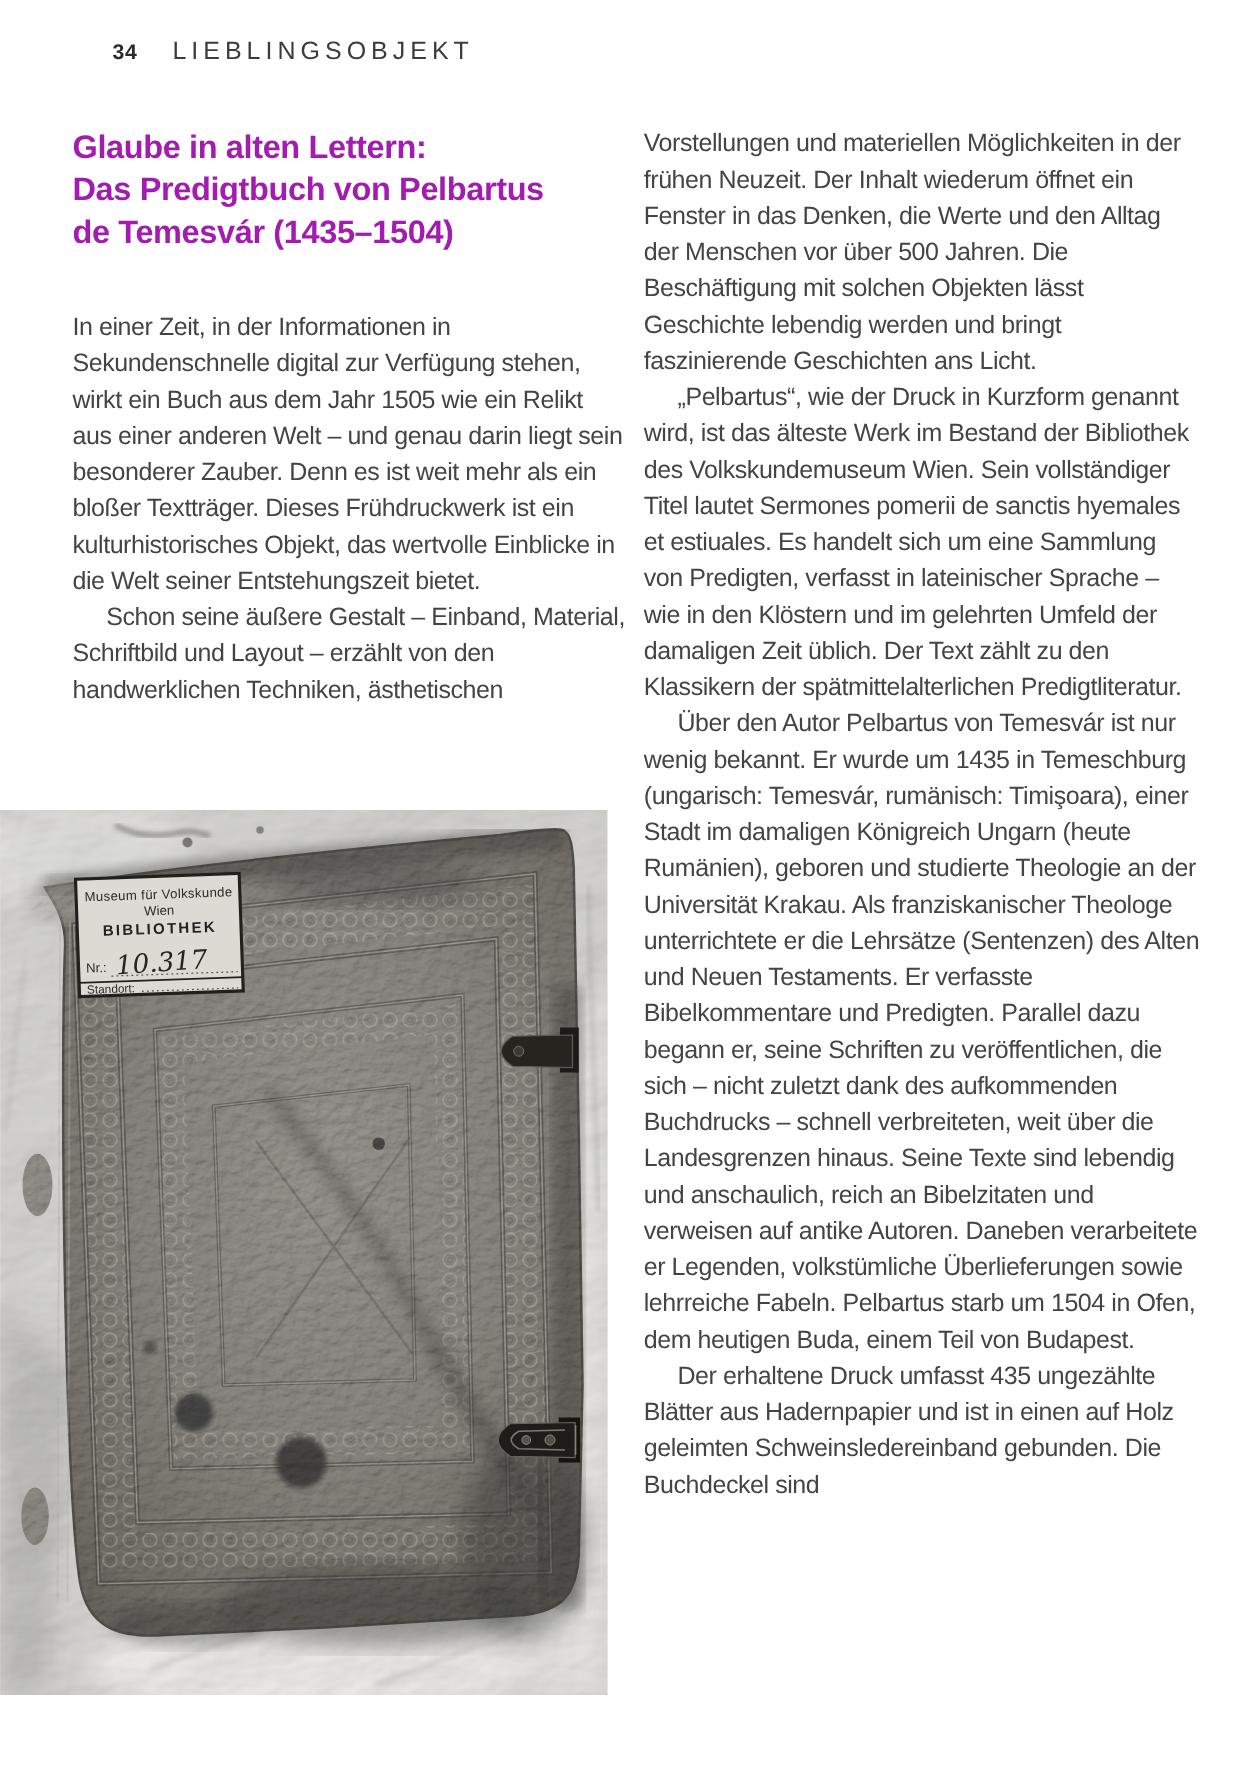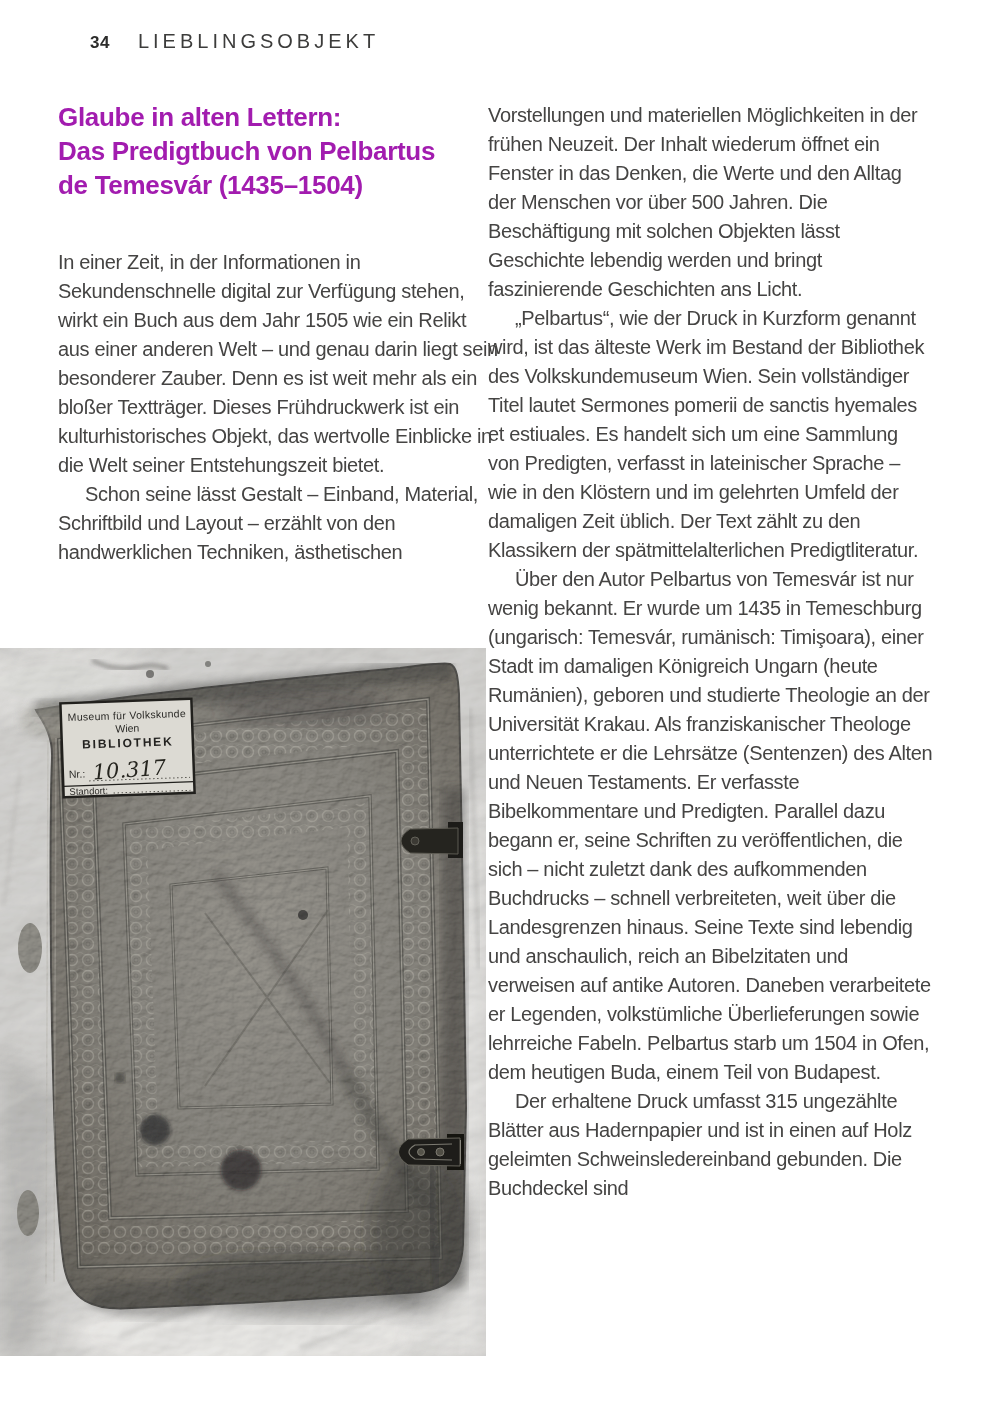--- a/index.html
+++ b/index.html
@@ -4,21 +4,21 @@
 <style>
   html,body{margin:0;padding:0;background:#ffffff;}
   .page{
     position:relative;width:1000px;height:1419px;background:#ffffff;overflow:hidden;
     font-family:"Liberation Sans", sans-serif;color:#454443;
   }
   .page-header{position:absolute;left:58px;top:30px;display:flex;align-items:baseline;margin-left:32px;}
   .page-number{font-size:17px;font-weight:700;color:#2c2c2b;letter-spacing:.5px;}
   .section-label{margin-left:28px;font-size:20px;color:#3c3c3b;letter-spacing:4px;font-weight:400;}
   .col-left{position:absolute;left:58px;top:100px;width:442px;}
-  .col-right{position:absolute;left:488px;top:101px;width:446px;}
+  .col-right{position:absolute;left:515px;top:101px;width:446px;}
   .article-title{
     margin:0 0 46px 0;font-size:26px;line-height:34px;font-weight:700;color:#a21caf;
     letter-spacing:-.3px;white-space:pre-line;
   }
   p.body{margin:0;font-size:20px;line-height:29px;letter-spacing:-.35px;color:#454443;text-align:left;}
   p.body.indent{text-indent:27px;}
   figure.book-photo{position:absolute;left:0;top:648px;width:486px;height:708px;margin:0;}
   figure.book-photo svg{display:block;}
   .lbl-small{font-family:"Liberation Sans",sans-serif;fill:#2b2a27;}
   .lbl-bold{font-family:"Liberation Sans",sans-serif;font-weight:700;fill:#232220;}
@@ -32,28 +32,28 @@
   <header class="page-header">
     <span class="page-number">34</span>
     <span class="section-label">LIEBLINGSOBJEKT</span>
   </header>
 
   <div class="col-left">
     <h1 class="article-title">Glaube in alten Lettern:
 Das Predigtbuch von Pelbartus
 de Temesvár (1435–1504)</h1>
     <p class="body">In einer Zeit, in der Informationen in Sekundenschnelle digital zur Verfügung stehen, wirkt ein Buch aus dem Jahr 1505 wie ein Relikt aus einer anderen Welt – und genau darin liegt sein besonderer Zauber. Denn es ist weit mehr als ein bloßer Textträger. Dieses Frühdruckwerk ist ein kulturhistorisches Objekt, das wertvolle Einblicke in die Welt seiner Entstehungszeit bietet.</p>
-    <p class="body indent">Schon seine lässt Gestalt – Einband, Material, Schriftbild und Layout – erzählt von den handwerklichen Techniken, ästhetischen</p>
+    <p class="body indent">Schon seine äußere Gestalt – Einband, Material, Schriftbild und Layout – erzählt von den handwerklichen Techniken, ästhetischen</p>
   </div>
 
   <div class="col-right">
     <p class="body">Vorstellungen und materiellen Möglichkeiten in der frühen Neuzeit. Der Inhalt wiederum öffnet ein Fenster in das Denken, die Werte und den Alltag der Menschen vor über 500 Jahren. Die Beschäftigung mit solchen Objekten lässt Geschichte lebendig werden und bringt faszinierende Geschichten ans Licht.</p>
     <p class="body indent">„Pelbartus“, wie der Druck in Kurzform genannt wird, ist das älteste Werk im Bestand der Bibliothek des Volkskundemuseum Wien. Sein vollständiger Titel lautet Sermones pomerii de sanctis hyemales et estiuales. Es handelt sich um eine Sammlung von Predigten, verfasst in lateinischer Sprache – wie in den Klöstern und im gelehrten Umfeld der damaligen Zeit üblich. Der Text zählt zu den Klassikern der spätmittelalterlichen Predigtliteratur.</p>
     <p class="body indent">Über den Autor Pelbartus von Temesvár ist nur wenig bekannt. Er wurde um 1435 in Temeschburg (ungarisch: Temesvár, rumänisch: Timişoara), einer Stadt im damaligen Königreich Ungarn (heute Rumänien), geboren und studierte Theologie an der Universität Krakau. Als franziskanischer Theologe unterrichtete er die Lehrsätze (Sentenzen) des Alten und Neuen Testaments. Er verfasste Bibelkommentare und Predigten. Parallel dazu begann er, seine Schriften zu veröffentlichen, die sich – nicht zuletzt dank des aufkommenden Buchdrucks – schnell verbreiteten, weit über die Landesgrenzen hinaus. Seine Texte sind lebendig und anschaulich, reich an Bibelzitaten und verweisen auf antike Autoren. Daneben verarbeitete er Legenden, volkstümliche Überlieferungen sowie lehrreiche Fabeln. Pelbartus starb um 1504 in Ofen, dem heutigen Buda, einem Teil von Budapest.</p>
-    <p class="body indent">Der erhaltene Druck umfasst 315 ungezählte Blätter aus Hadernpapier und ist in einen auf Holz geleimten Schweinsledereinband gebunden. Die Buchdeckel sind</p>
+    <p class="body indent">Der erhaltene Druck umfasst 435 ungezählte Blätter aus Hadernpapier und ist in einen auf Holz geleimten Schweinsledereinband gebunden. Die Buchdeckel sind</p>
   </div>
 
   <figure class="book-photo" aria-label="Schwarz-weiß-Foto: dunkler, blindgeprägter Schweinsledereinband des Predigtbuchs auf zerknittertem grauem Papier, mit zwei Metallschließen und Bibliotheksetikett">
     <svg width="486" height="708" viewBox="0 0 486 708" xmlns="http://www.w3.org/2000/svg">
       <defs>
         <filter id="b2">
             <feGaussianBlur stdDeviation="2"></feGaussianBlur>
           </filter>
         <filter id="b5">
             <feGaussianBlur stdDeviation="5"></feGaussianBlur>

